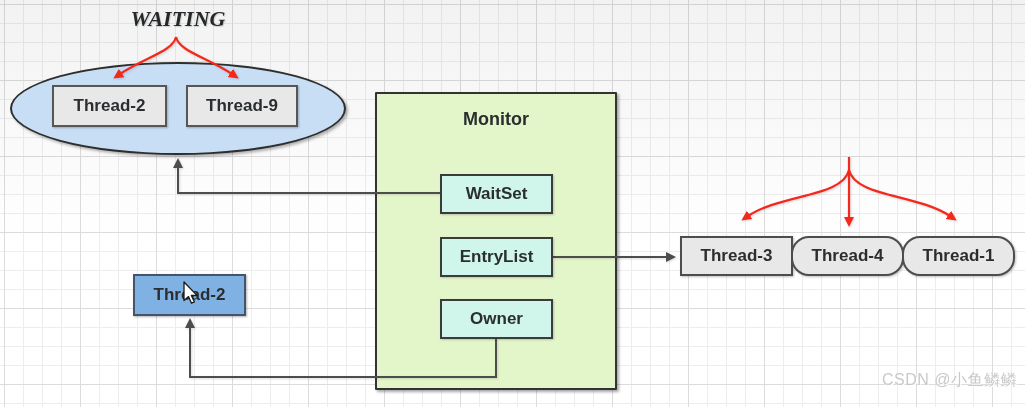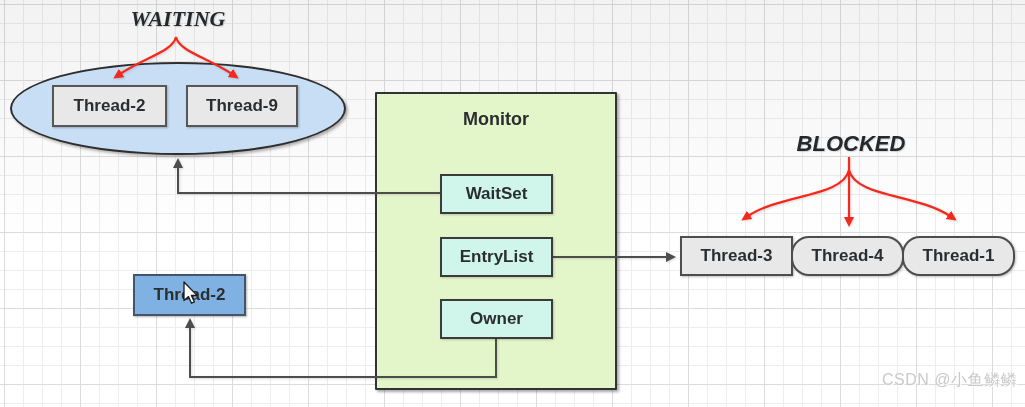--- a/index.html
+++ b/index.html
@@ -163,21 +163,20 @@
   <div class="node gray-node thread0">Thread-2</div>
   <div class="node gray-node thread1">Thread-9</div>
 
   <div class="monitor">
     <div class="monitor-title">Monitor</div>
   </div>
   <div class="node slot-node waitset">WaitSet</div>
   <div class="node slot-node owner">Owner</div>
   <div class="node slot-node entrylist">EntryList</div>
 
-  <div class="state-title blocked-title">BLOCKED</div>
   <div class="blocked-row">
     <div class="blocked-cell">Thread-3</div>
     <div class="blocked-cell">Thread-4</div>
     <div class="blocked-cell">Thread-1</div>
   </div>
 
   <div class="node thread2">Thread-2</div>
 
   <svg class="cursor-layer" viewBox="0 0 1025 407">
     <g transform="translate(184,282)">

